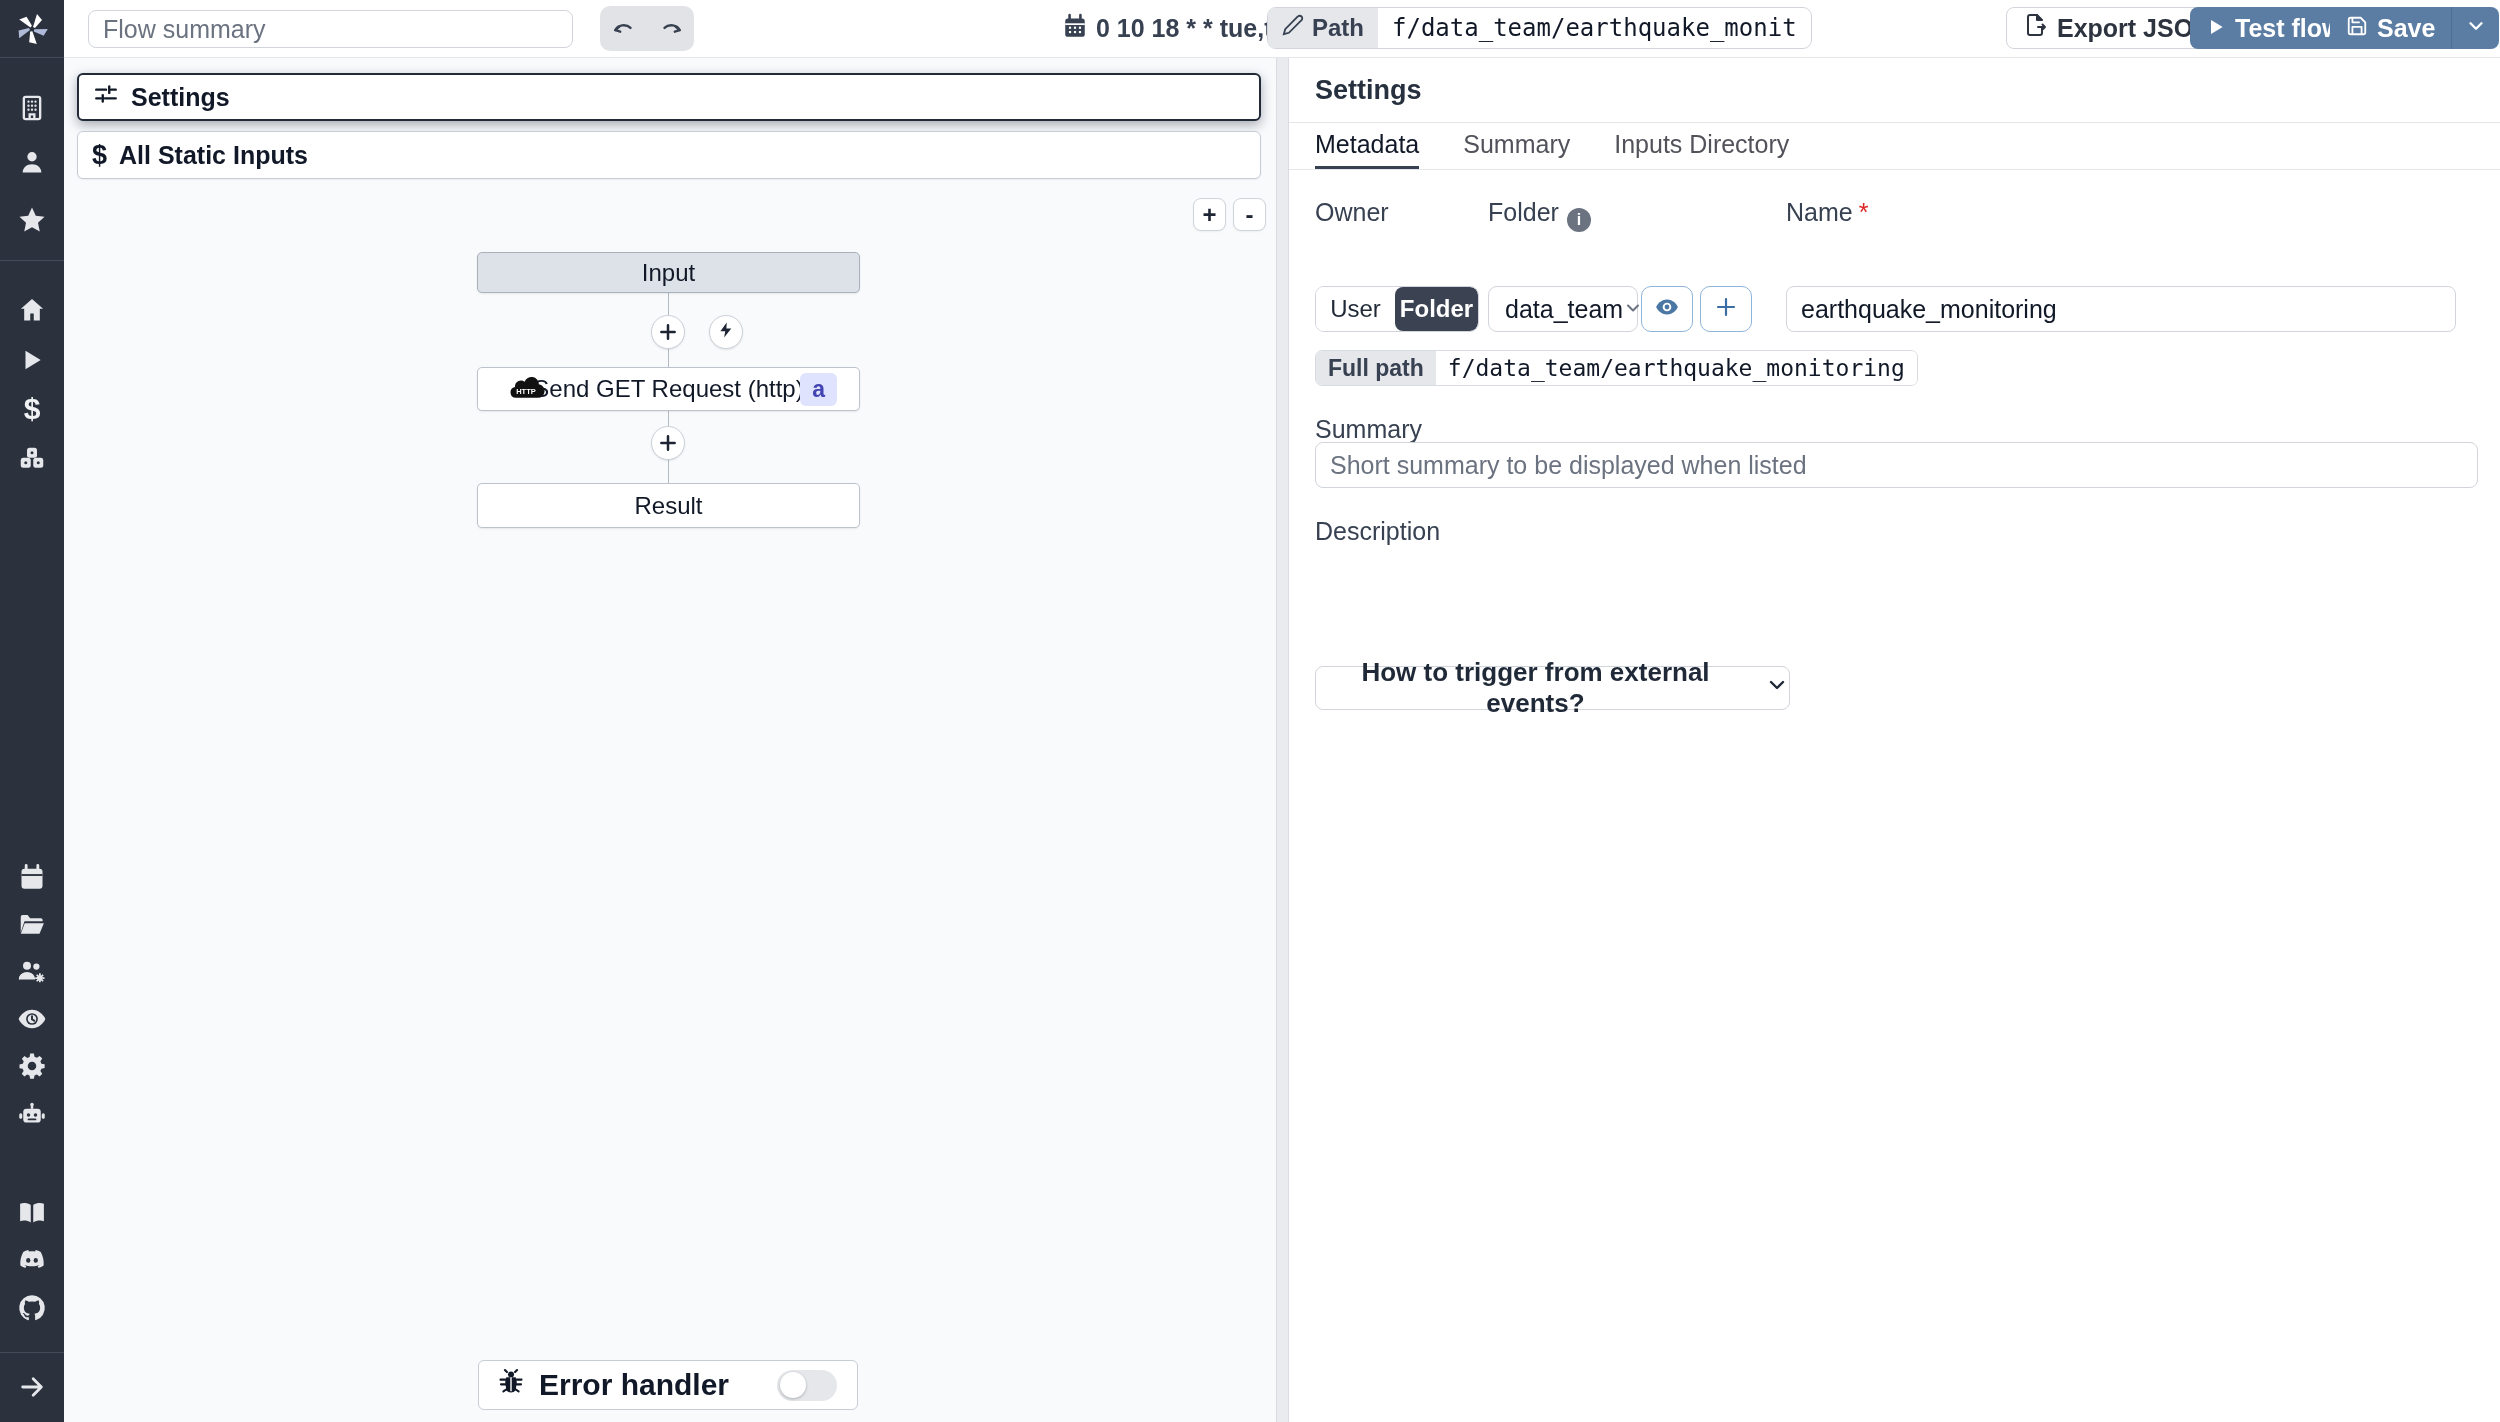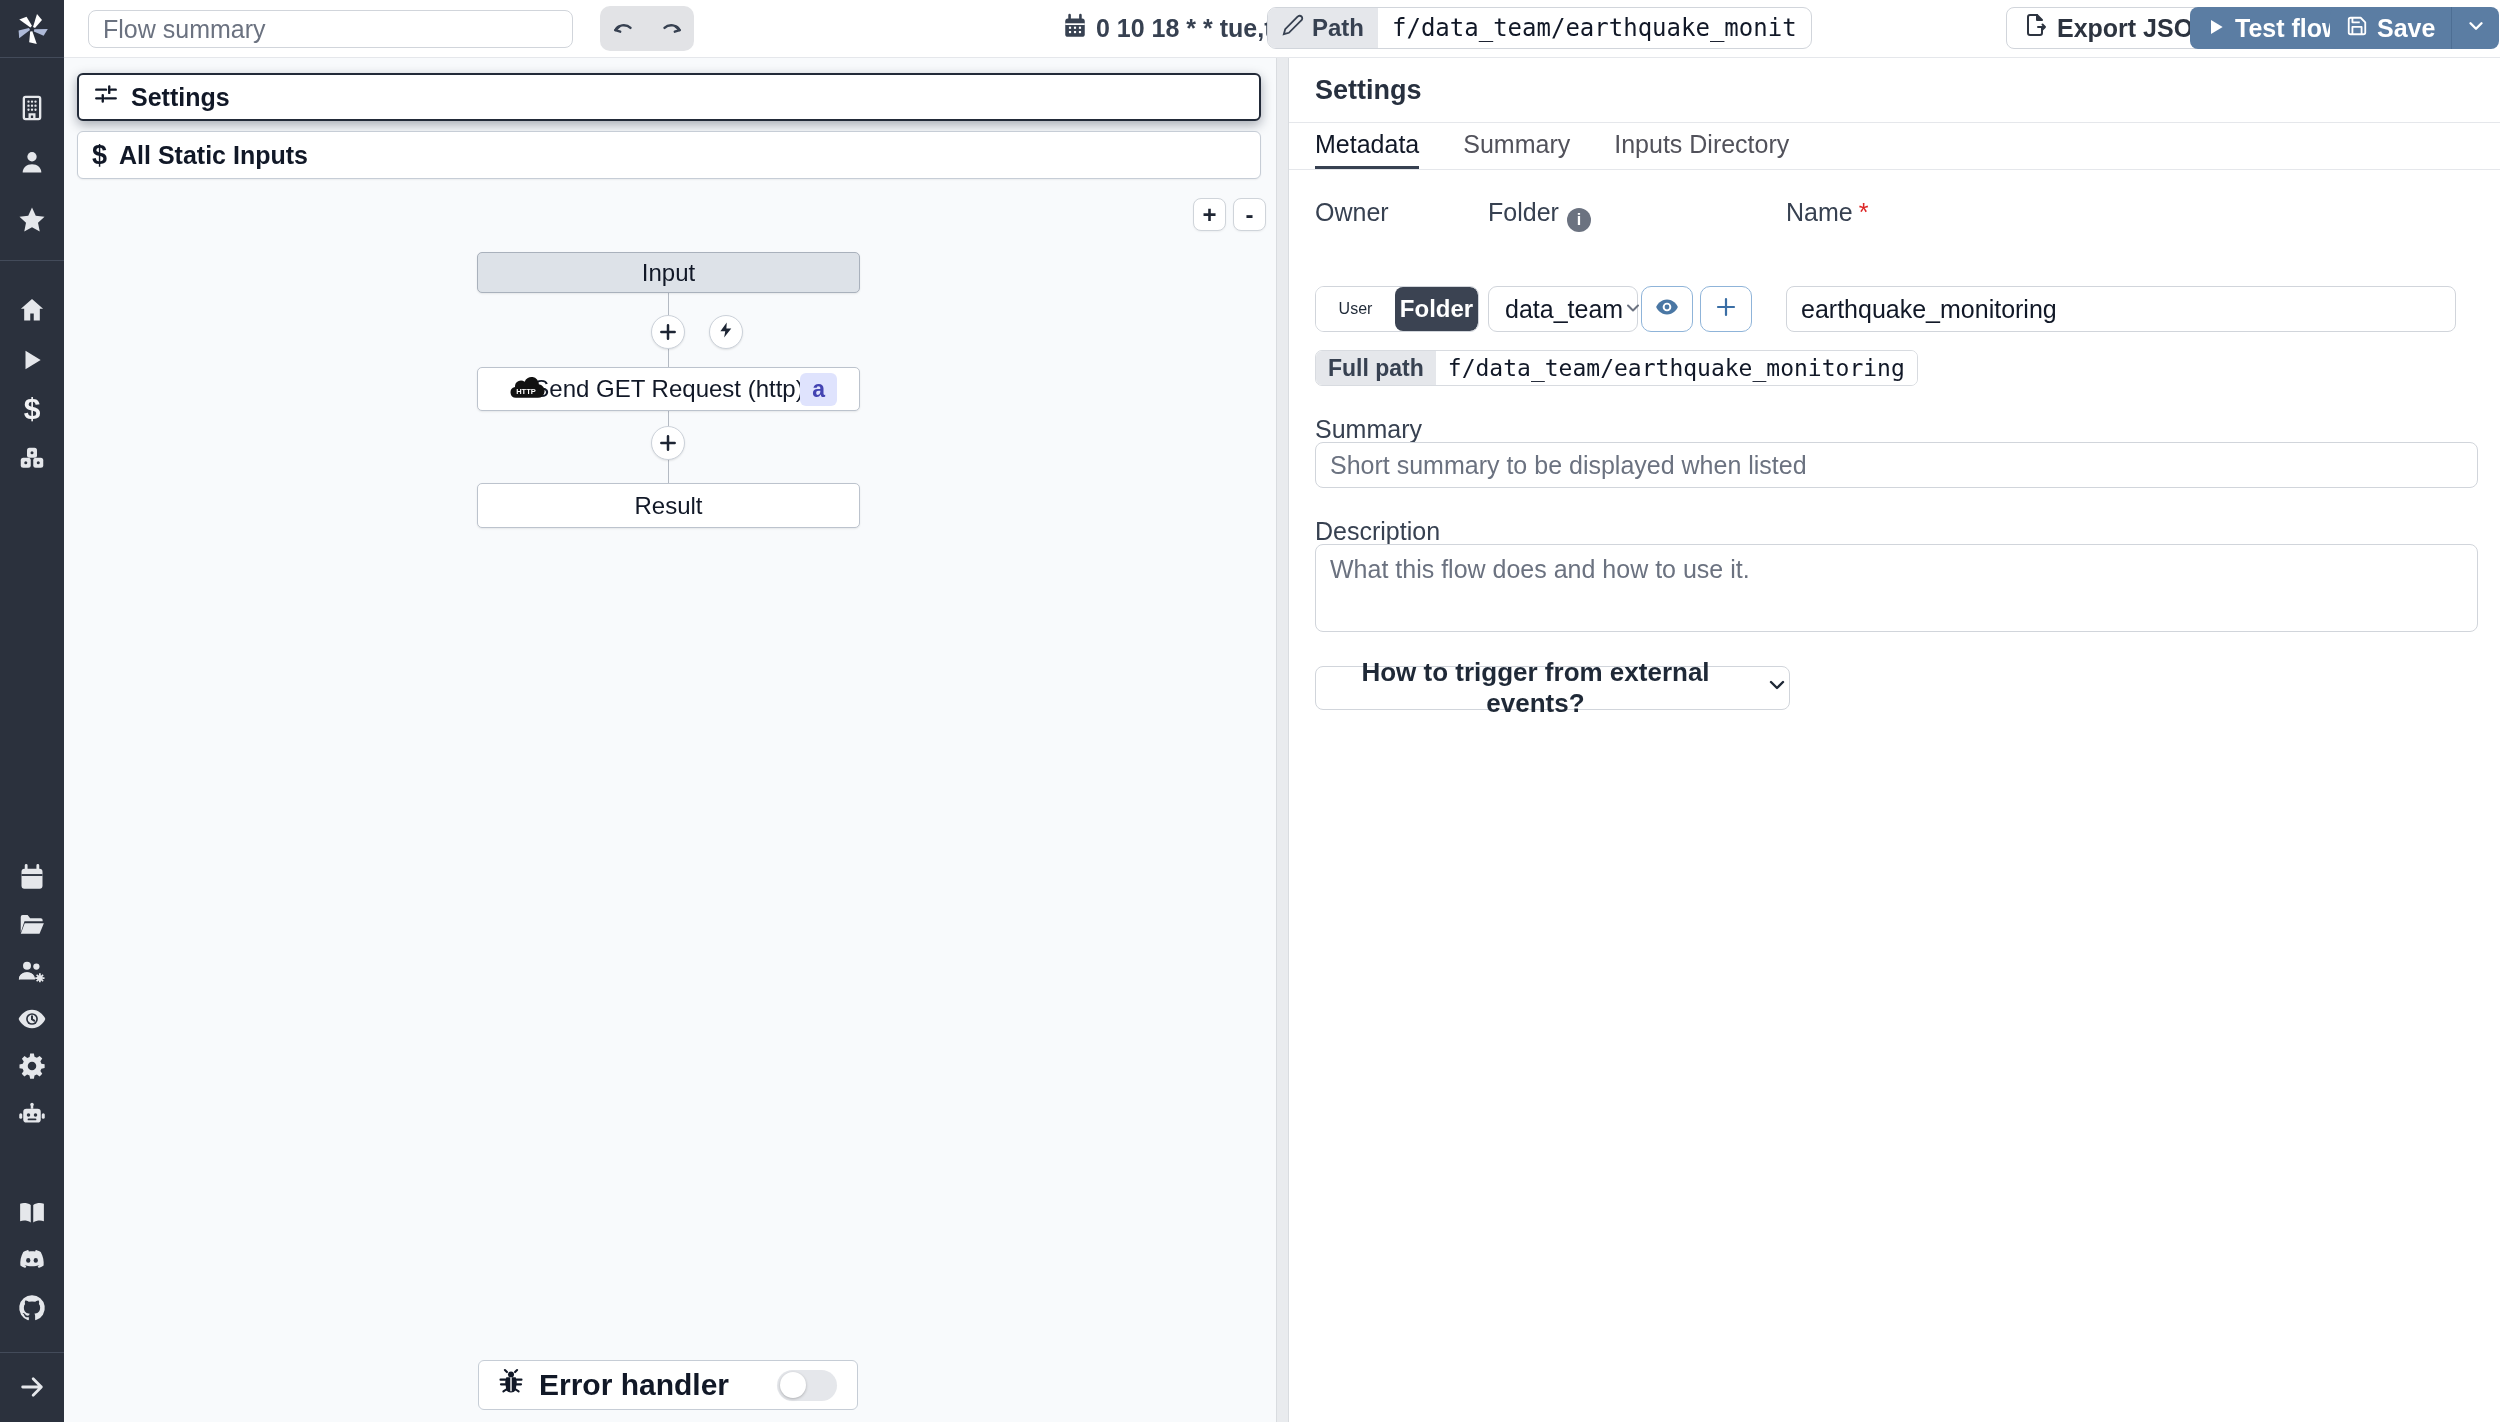--- a/index.html
+++ b/index.html
@@ -50,21 +50,21 @@
 
   
   .rpanel { position:absolute; left:1289px; top:58px; width:1211px; height:1364px; background:#fff; }
   .rp-header { height:65px; border-bottom:1px solid #e5e7eb; display:flex; align-items:center; padding:0 26px; font-size:27px; font-weight:700; color:#27303f; }
   .rp-tabs { height:47px; border-bottom:1px solid #e5e7eb; display:flex; align-items:stretch; padding:0 26px; gap:44px; }
   .rp-tab { display:flex; align-items:center; font-size:25px; color:#52525b; cursor:pointer; border-bottom:3px solid transparent; }
   .rp-tab.active { color:#111827; font-weight:500; border-bottom-color:#374151; }
   .flabel { position:absolute; font-size:25px; color:#374151; }
   .req { color:#dc2626; margin-left:6px; }
   .seg { position:absolute; left:26px; top:174px; height:46px; display:flex; border-radius:9px; overflow:hidden; border:1px solid #d1d5db; }
-  .seg .seg-user { width:79px; background:#fff; display:flex; align-items:center; justify-content:center; font-size:16px; color:#1f2937; cursor:pointer; }
+  .seg .seg-user { width:79px; background:#fff; display:flex; align-items:center; justify-content:center; font-size:24px; color:#1f2937; cursor:pointer; }
   .seg .seg-folder { width:83px; background:#3b4352; color:#fff; display:flex; align-items:center; justify-content:center; font-size:24px; font-weight:600; cursor:pointer; border-radius:8px; }
   .select { position:absolute; left:199px; top:174px; width:150px; height:46px; border:1px solid #d1d5db; border-radius:9px; background:#fff; display:flex; align-items:center; justify-content:space-between; padding:0 12px 0 16px; font-size:25px; color:#111827; cursor:pointer; }
   .sqbtn { position:absolute; top:174px; width:52px; height:46px; background:#fff; border:1px solid #8fb4d9; border-radius:10px; display:flex; align-items:center; justify-content:center; color:#40729f; cursor:pointer; }
   .infoi { display:inline-flex; width:24px; height:24px; border-radius:50%; background:#6b7280; color:#fff; font-size:16px; font-weight:700; align-items:center; justify-content:center; margin-left:8px; vertical-align:-4px; }
   .txtinput { position:absolute; border:1px solid #d1d5db; border-radius:8px; padding:0 14px; font-size:25px; color:#111827; outline:none; background:#fff; font-family:"Liberation Sans",sans-serif; }
   .txtinput::placeholder { color:#6b7280; }
   .fullpath { position:absolute; left:26px; top:238px; height:36px; display:flex; border:1px solid #d8dbe0; border-radius:7px; overflow:hidden; }
   .fullpath .fp-l { background:#e5e7eb; display:flex; align-items:center; padding:0 12px; font-size:23px; font-weight:600; color:#374151; }
   .fullpath .fp-v { display:flex; align-items:center; padding:0 12px; font-size:23px; color:#111827; background:#fff; }
   .descarea { position:absolute; left:26px; top:432px; width:1163px; height:88px; border:1px solid #d1d5db; border-radius:8px; padding:10px 14px; font-size:25px; color:#111827; resize:none; outline:none; font-family:"Liberation Sans",sans-serif; }
@@ -438,21 +438,20 @@
 
     <div class="fullpath" style="top:180px;">
       <div class="fp-l">Full path</div>
       <div class="fp-v mono">f/data_team/earthquake_monitoring</div>
     </div>
 
     <div class="flabel" style="left:26px; top:245px;">Summary</div>
     <input class="txtinput" style="left: 26px; top: 272px; width: 1163px; height: 46px;" type="text" placeholder="Short summary to be displayed when listed">
 
     <div class="flabel" style="left:26px; top:347px;">Description</div>
-    <textarea class="descarea" style="top: 374px;" placeholder="What this flow does and how to use it."></textarea>
 
     <button class="trigger-btn" style="top:496px;">
       <span>How to trigger from external events?</span>
       <span>
         <svg width="24" height="24" viewBox="0 0 24 24" fill="none" stroke="#1f2937" stroke-width="2.4" stroke-linecap="round" stroke-linejoin="round">
             <path d="M6 9l6 6 6-6"></path>
           </svg>
       </span>
     </button>
   </div>

